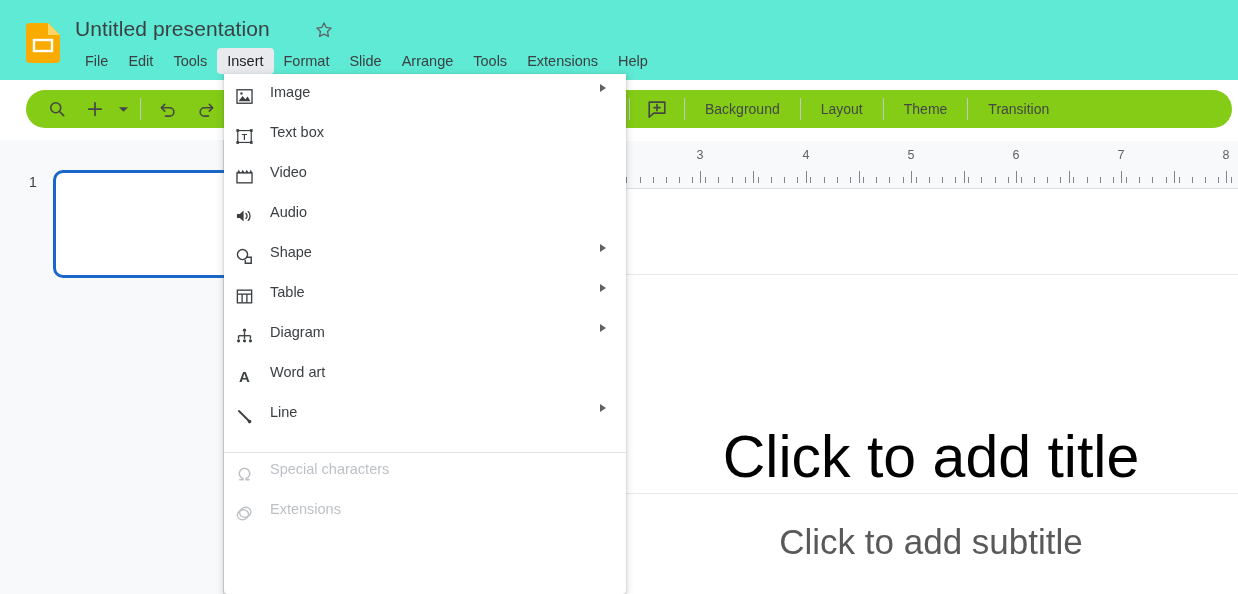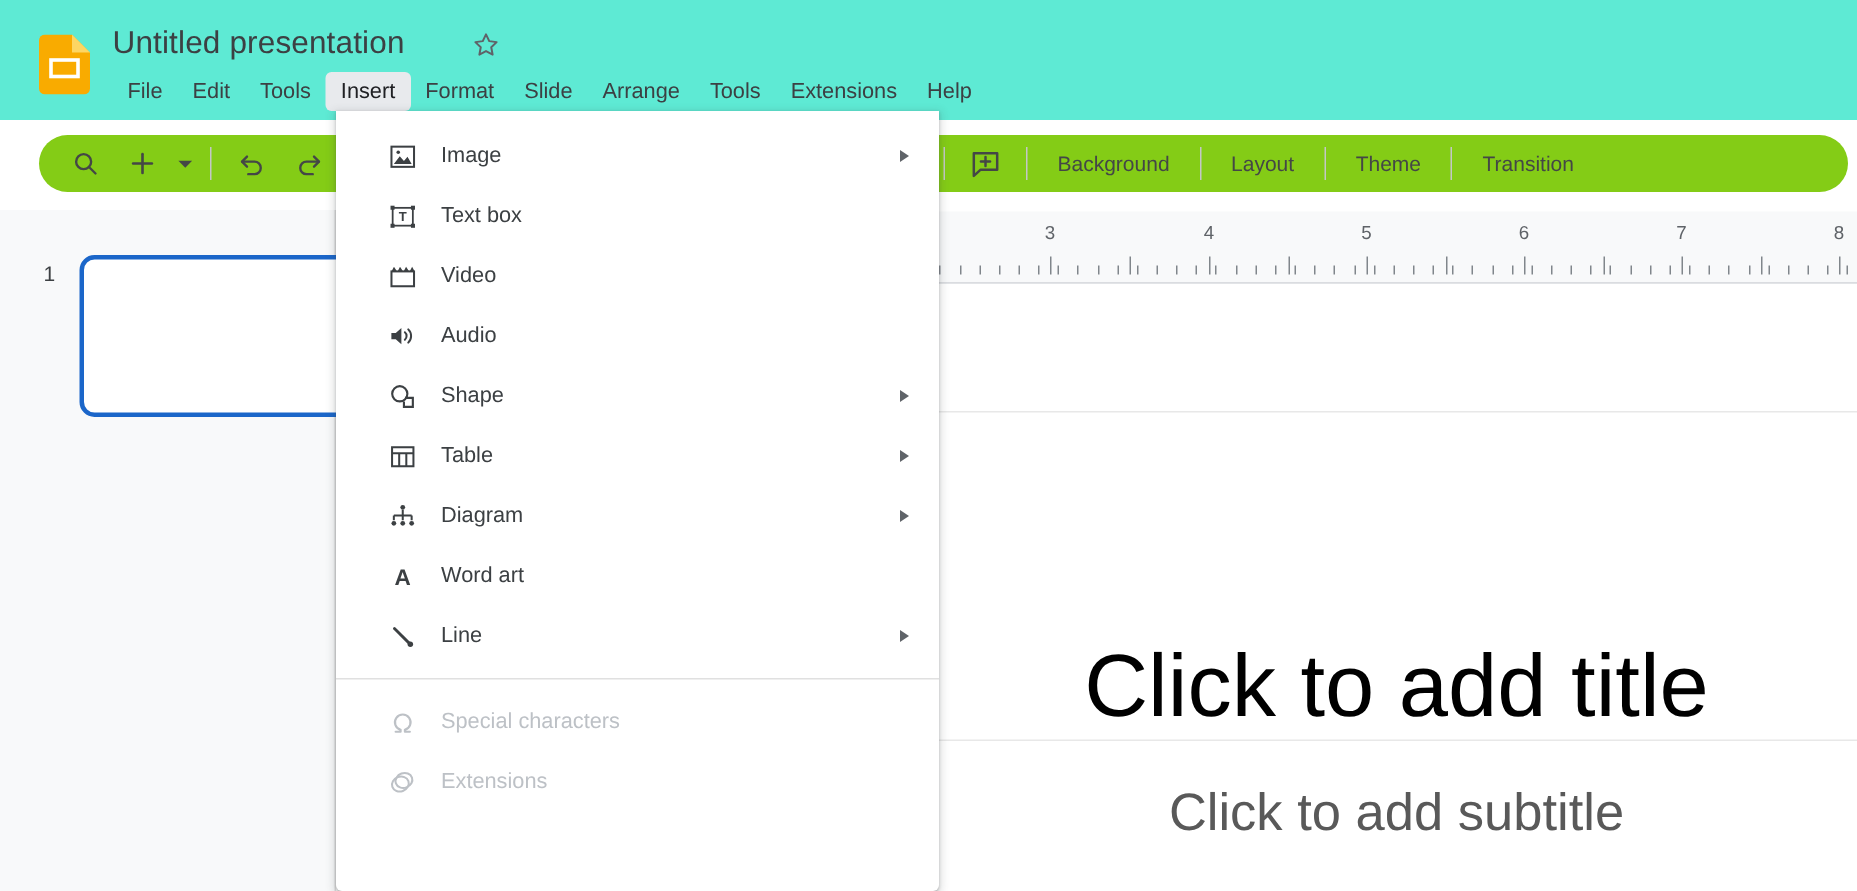--- a/index.html
+++ b/index.html
@@ -119,22 +119,22 @@
   
   .dropdown {
     position: absolute; left: 224px; top: 74px; width: 402px; height: 520px;
     background: #ffffff;
     box-shadow: 0 2px 6px 2px rgba(60,64,67,.15), 0 1px 2px 0 rgba(60,64,67,.3);
     border-radius: 0 0 4px 4px;
     padding-top: 10px;
     z-index: 50;
   }
   .dd-item {
-    position: relative; height: 40px; display: flex; align-items: center;
-    padding: 0 14px 0 32px; cursor: default;
+    position: relative; height: 40px; display: flex; align-items: flex-start;
+    padding: 0 14px 0 8px; cursor: default;
   }
   .dd-ico {
     width: 24px; height: 24px; margin-right: 14px; flex: 0 0 24px;
     display: flex; align-items: center; justify-content: center;
     color: #3c4043;
   }
   .dd-label { font-size: 14.5px; color: #3c4043; flex: 1; white-space: nowrap; }
   .dd-arrow {
     width: 0; height: 0; margin-right: 6px;
     border-left: 6px solid #5f6368;

